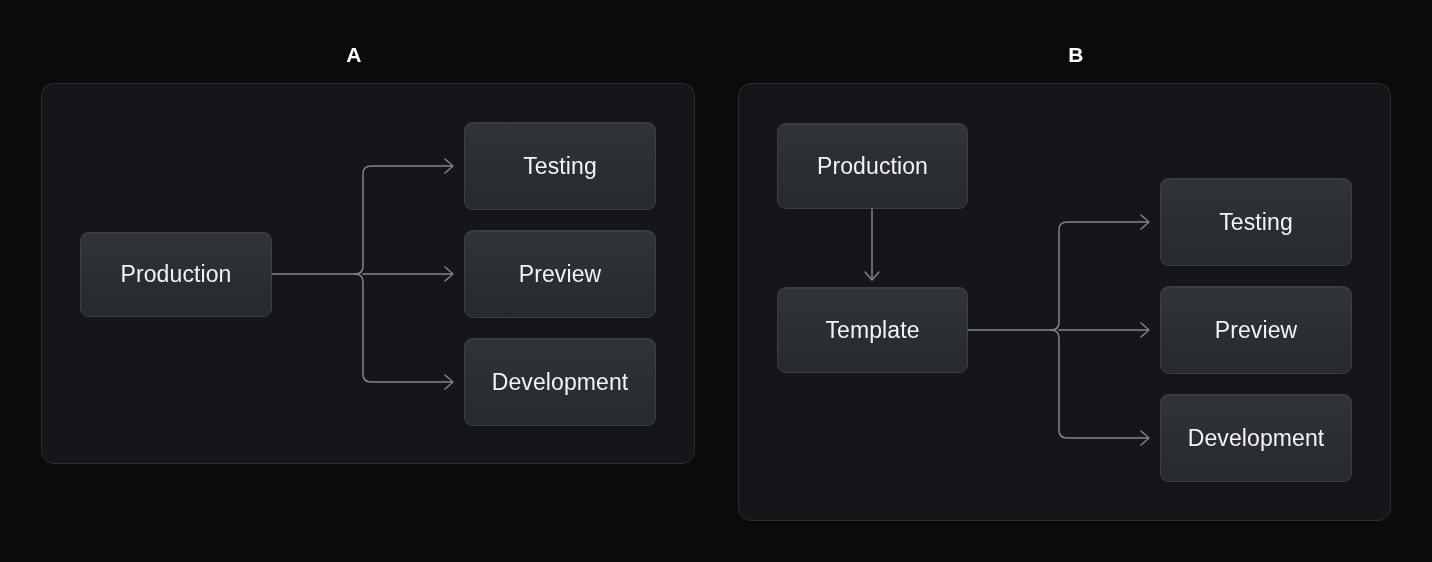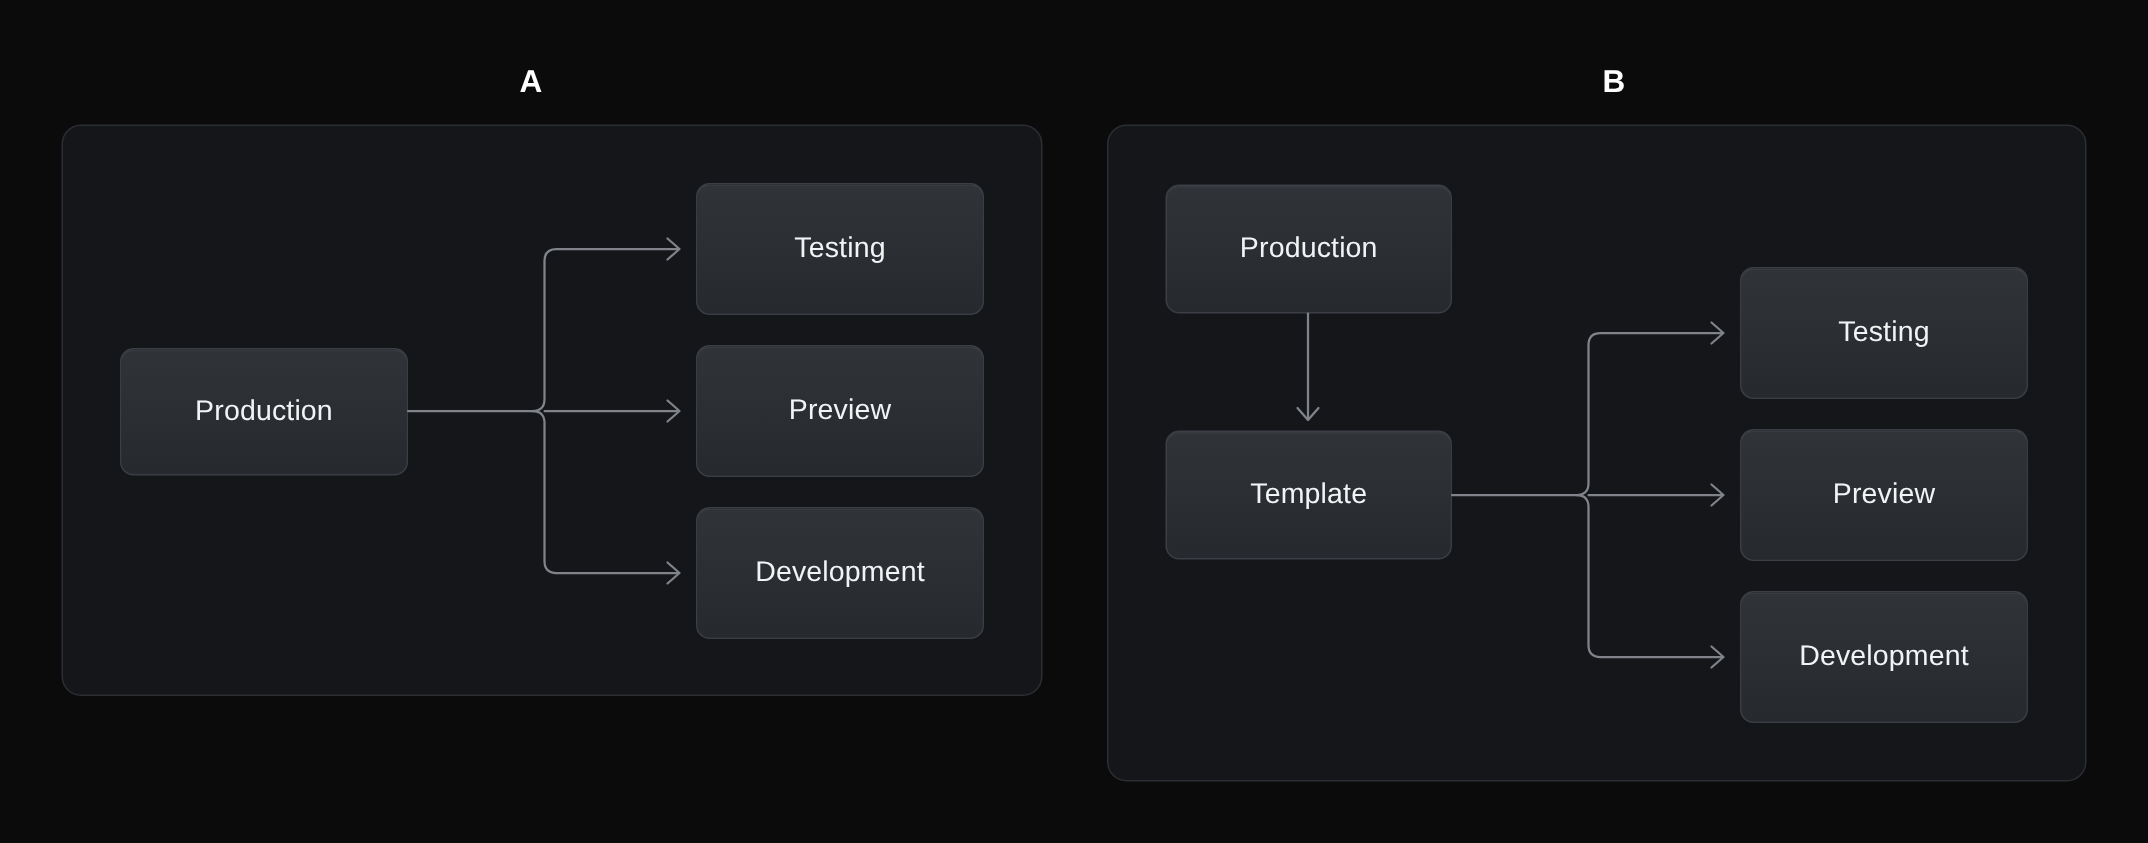--- a/index.html
+++ b/index.html
@@ -46,21 +46,21 @@
     position: absolute;
     box-sizing: border-box;
     border: 1px solid #3b3f45;
     border-radius: 9px;
     background: linear-gradient(180deg, #30333800 0%, #00000000 100%),
                 linear-gradient(180deg, #303338 0%, #26292d 100%);
     display: flex;
     align-items: center;
     justify-content: center;
     color: #f2f3f5;
-    font-size: 19px;
+    font-size: 23px;
     font-weight: 400;
     letter-spacing: 0.1px;
     white-space: nowrap;
     box-shadow: inset 0 1px 0 rgba(255,255,255,0.045);
   }
 
   
   .edges {
     position: absolute;
     left: 0;

